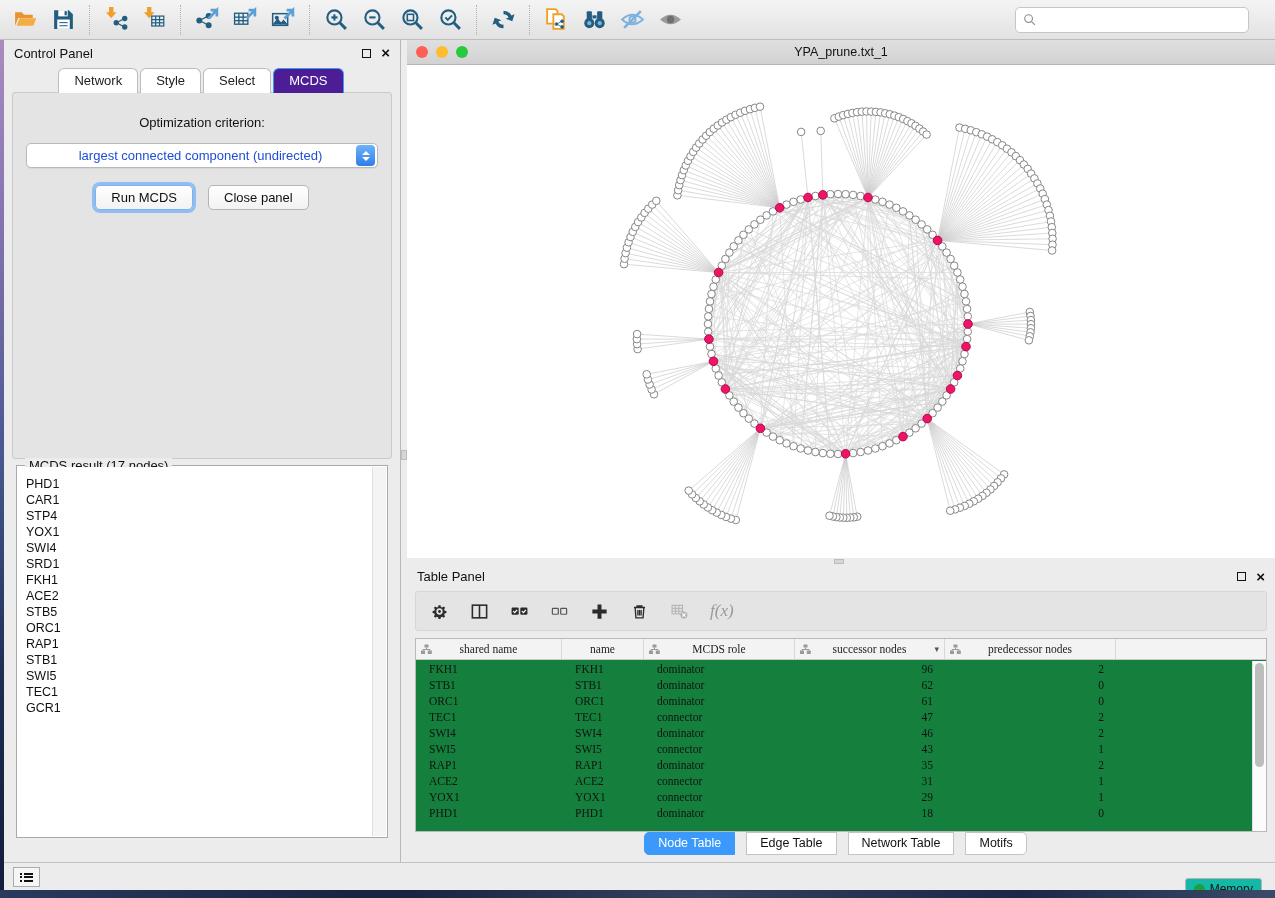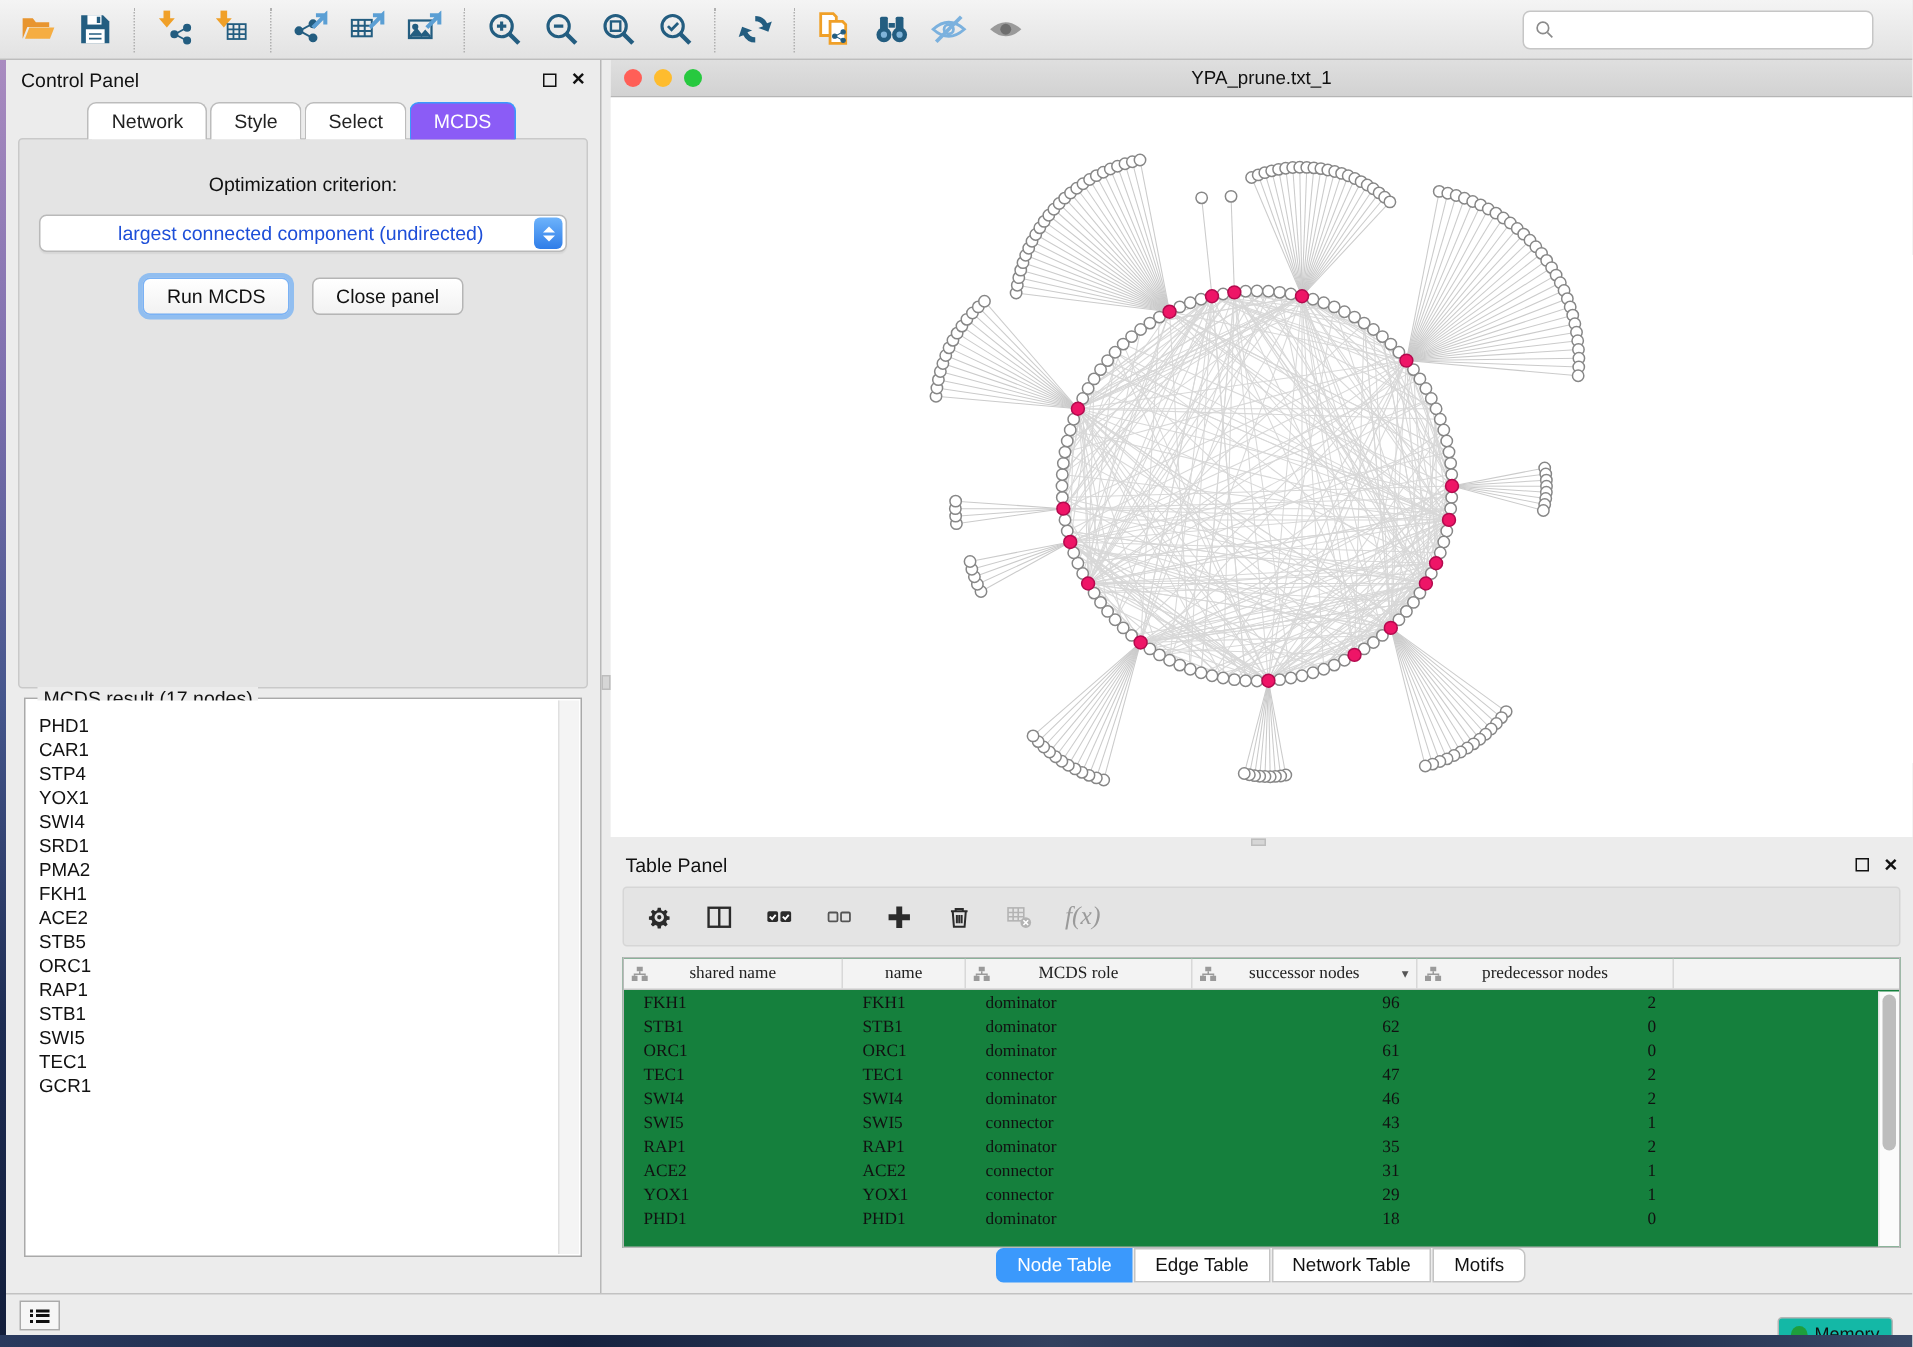--- a/index.html
+++ b/index.html
@@ -22,21 +22,21 @@
 
   
   .control-panel { position:absolute; left:4px; top:40px; width:396px; height:822px; background:#ececec; }
   .panel-title-row { height:26px; display:flex; align-items:center; padding:0 10px; }
   .panel-title { font-size:13px; color:#111; }
   .panel-wctl { margin-left:auto; display:flex; align-items:center; gap:10px; }
   .wbtn-float { width:9px; height:9px; border:1.5px solid #111; display:inline-block; cursor:pointer; }
   .wbtn-close { font-size:15px; font-weight:700; color:#111; line-height:10px; cursor:pointer; }
   .cp-tabs { display:flex; justify-content:center; margin-top:2px; position:relative; z-index:2; }
   .cp-tab { background:#fff; border:1px solid #bcbcbc; border-bottom:none; padding:4px 15px 5px; font-size:13px; border-radius:6px 6px 0 0; margin-right:2px; cursor:pointer; color:#222; }
-  .cp-tab.sel { background:#8b5cf6; border-color:#3b99fc; color:#fff; }
+  .cp-tab.sel { background:#4c1d95; border-color:#3b99fc; color:#fff; }
   .cp-pane { margin:0 8px; height:367px; background:#e4e4e4; border:1px solid #c9c9c9; border-radius:3px; position:relative; top:-1px; }
   .crit-label { text-align:center; margin-top:22px; font-size:13px; color:#111; }
   .combo { margin:13px auto 0; width:352px; height:25px; background:#fff; border:1px solid #b9b9b9; border-radius:5px; display:flex; align-items:center; cursor:pointer; box-shadow:0 1px 1px rgba(0,0,0,.06); }
   .combo-text { flex:1; text-align:center; font-size:13px; color:#1d4ed8; padding-left:18px; }
   .combo-step { width:19px; height:21px; margin-right:2px; border-radius:4px; background:linear-gradient(#6db3fb,#2f7de8); display:flex; flex-direction:column; align-items:center; justify-content:center; gap:2px; }
   .combo-step i { width:0; height:0; border-left:4px solid transparent; border-right:4px solid transparent; }
   .combo-step i.up { border-bottom:4px solid #fff; }
   .combo-step i.dn { border-top:4px solid #fff; }
   .btn-row { display:flex; justify-content:center; gap:15px; margin-top:17px; }
   .mac-btn { background:linear-gradient(#ffffff,#f2f2f2); border:1px solid #b5b5b5; border-radius:5px; padding:4px 15px; font-size:13px; font-family:inherit; color:#111; cursor:pointer; }
@@ -75,21 +75,21 @@
   .th .cicon { position:absolute; left:5px; top:5px; }
   .th .sort { position:absolute; right:5px; font-size:9px; color:#555; }
   .tbl-body { position:absolute; left:0; right:14px; top:22px; bottom:0; overflow:hidden; }
   .tr { display:flex; height:16px; }
   .td { font-size:11.5px; line-height:16px; color:#111; white-space:nowrap; overflow:hidden; }
   .td.l { padding-left:13px; text-align:left; }
   .td.r { padding-right:12px; text-align:right; }
   .tbl-scroll { position:absolute; right:0; top:22px; bottom:0; width:14px; background:#fbfbfb; border-left:1px solid #e2e2e2; }
   .tbl-thumb { position:absolute; left:2px; top:2px; width:9px; height:104px; background:#bdbdbd; border-radius:5px; cursor:pointer; }
   .tp-tabs { position:absolute; left:0; right:0; top:267px; height:26px; display:flex; justify-content:center; align-items:flex-start; }
-  .tp-tab { background:#fff; border:1px solid #c4c4c4; padding:3px 13px 4px; font-size:12.5px; color:#111; margin-right:1px; border-radius:0; cursor:pointer; }
+  .tp-tab { background:#fff; border:1px solid #c4c4c4; padding:3px 13px 4px; font-size:12.5px; color:#111; margin-right:11px; border-radius:0; cursor:pointer; }
   .tp-tab:first-child { border-radius:5px 0 0 5px; }
   .tp-tab:last-child { border-radius:0 5px 5px 0; }
   .tp-tab.sel { background:#3b99fc; border-color:#3b99fc; color:#fff; }
 
   
   .status-bar { position:absolute; left:4px; right:0; top:862px; height:28px; background:#ececec; border-top:1px solid #c2c2c2; }
   .list-btn { position:absolute; left:9px; top:4px; width:27px; height:20px; background:#f6f6f6; border:1px solid #ababab; display:flex; align-items:center; justify-content:center; cursor:pointer; }
   .list-glyph { display:inline-block; width:13px; }
   .list-glyph i { display:block; height:2px; background:#111; margin:1.5px 0 1.5px 4px; position:relative; }
   .list-glyph i::before { content:""; position:absolute; left:-4px; top:0; width:2px; height:2px; background:#111; }
@@ -313,21 +313,20 @@
   </div>
   <div class="result-group">
     <span class="result-legend">MCDS result (17 nodes)</span>
     <div class="result-list">
         <div class="result-item">PHD1</div>
         <div class="result-item">CAR1</div>
         <div class="result-item">STP4</div>
         <div class="result-item">YOX1</div>
         <div class="result-item">SWI4</div>
         <div class="result-item">SRD1</div>
-        <div class="result-item">PMA2</div>
         <div class="result-item">FKH1</div>
         <div class="result-item">ACE2</div>
         <div class="result-item">STB5</div>
         <div class="result-item">ORC1</div>
         <div class="result-item">RAP1</div>
         <div class="result-item">STB1</div>
         <div class="result-item">SWI5</div>
         <div class="result-item">TEC1</div>
         <div class="result-item">GCR1</div>
       </div>

